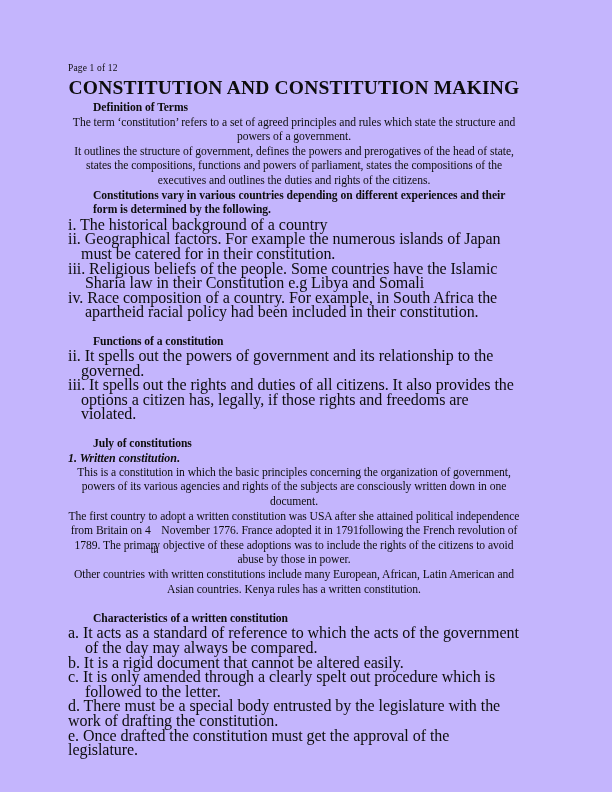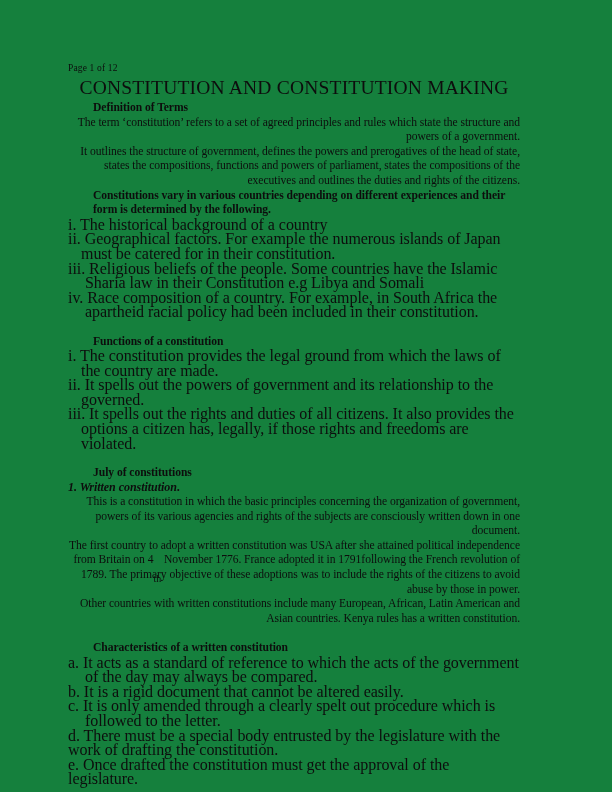--- a/index.html
+++ b/index.html
@@ -5,21 +5,21 @@
 <style>
   html, body {
     margin: 0;
     padding: 0;
     background: #ffffff;
   }
   .page {
     position: relative;
     width: 612px;
     height: 792px;
-    background: #15803d;
+    background: #c4b5fd;
     overflow: hidden;
     font-family: "Liberation Serif", "DejaVu Serif", serif;
     color: #0d0d0d;
     box-sizing: border-box;
   }
   .content {
     position: absolute;
     left: 68px;
     top: 62px;
     width: 452px;
@@ -30,21 +30,21 @@
     letter-spacing: 0.15px;
     margin-bottom: 2px;
   }
   .doc-title {
     font-size: 19.5px;
     line-height: 24px;
     text-align: center;
     letter-spacing: 0.2px;
     white-space: nowrap;
     margin: 0 0 1px 0;
-    font-weight: normal;
+    font-weight: bold;
   }
   .heading {
     font-size: 11.6px;
     line-height: 14.6px;
     font-weight: bold;
     letter-spacing: -0.05px;
     margin-left: 25px;
   }
   .heading-italic {
     font-size: 12px;
@@ -54,21 +54,21 @@
     letter-spacing: -0.05px;
   }
   .heading-italic .trail {
     font-style: normal;
     font-weight: bold;
   }
   .para {
     font-size: 11.6px;
     line-height: 14.6px;
     letter-spacing: -0.05px;
-    text-align: right;
+    text-align: center;
   }
   .blank {
     height: 14.6px;
   }
   .list-item {
     font-size: 16px;
     line-height: 14.6px;
     letter-spacing: -0.05px;
     padding-left: 13px;
     text-indent: -13px;
@@ -121,24 +121,20 @@
     </div>
     <div class="list-item deep">
       <span class="marker">iv. </span>
       <span>Race composition of a country. For example, in South Africa the apartheid racial policy had been included in their constitution.</span>
     </div>
 
     <div class="blank"></div>
 
     <div class="heading">Functions of a constitution</div>
     <div class="list-item">
-      <span class="marker">i. </span>
-      <span>The constitution provides the legal ground from which the laws of the country are made.</span>
-    </div>
-    <div class="list-item">
       <span class="marker">ii. </span>
       <span>It spells out the powers of government and its relationship to the governed.</span>
     </div>
     <div class="list-item">
       <span class="marker">iii. </span>
       <span>It spells out the rights and duties of all citizens. It also provides the options a citizen has, legally, if those rights and freedoms are violated.</span>
     </div>
 
     <div class="blank"></div>
 

